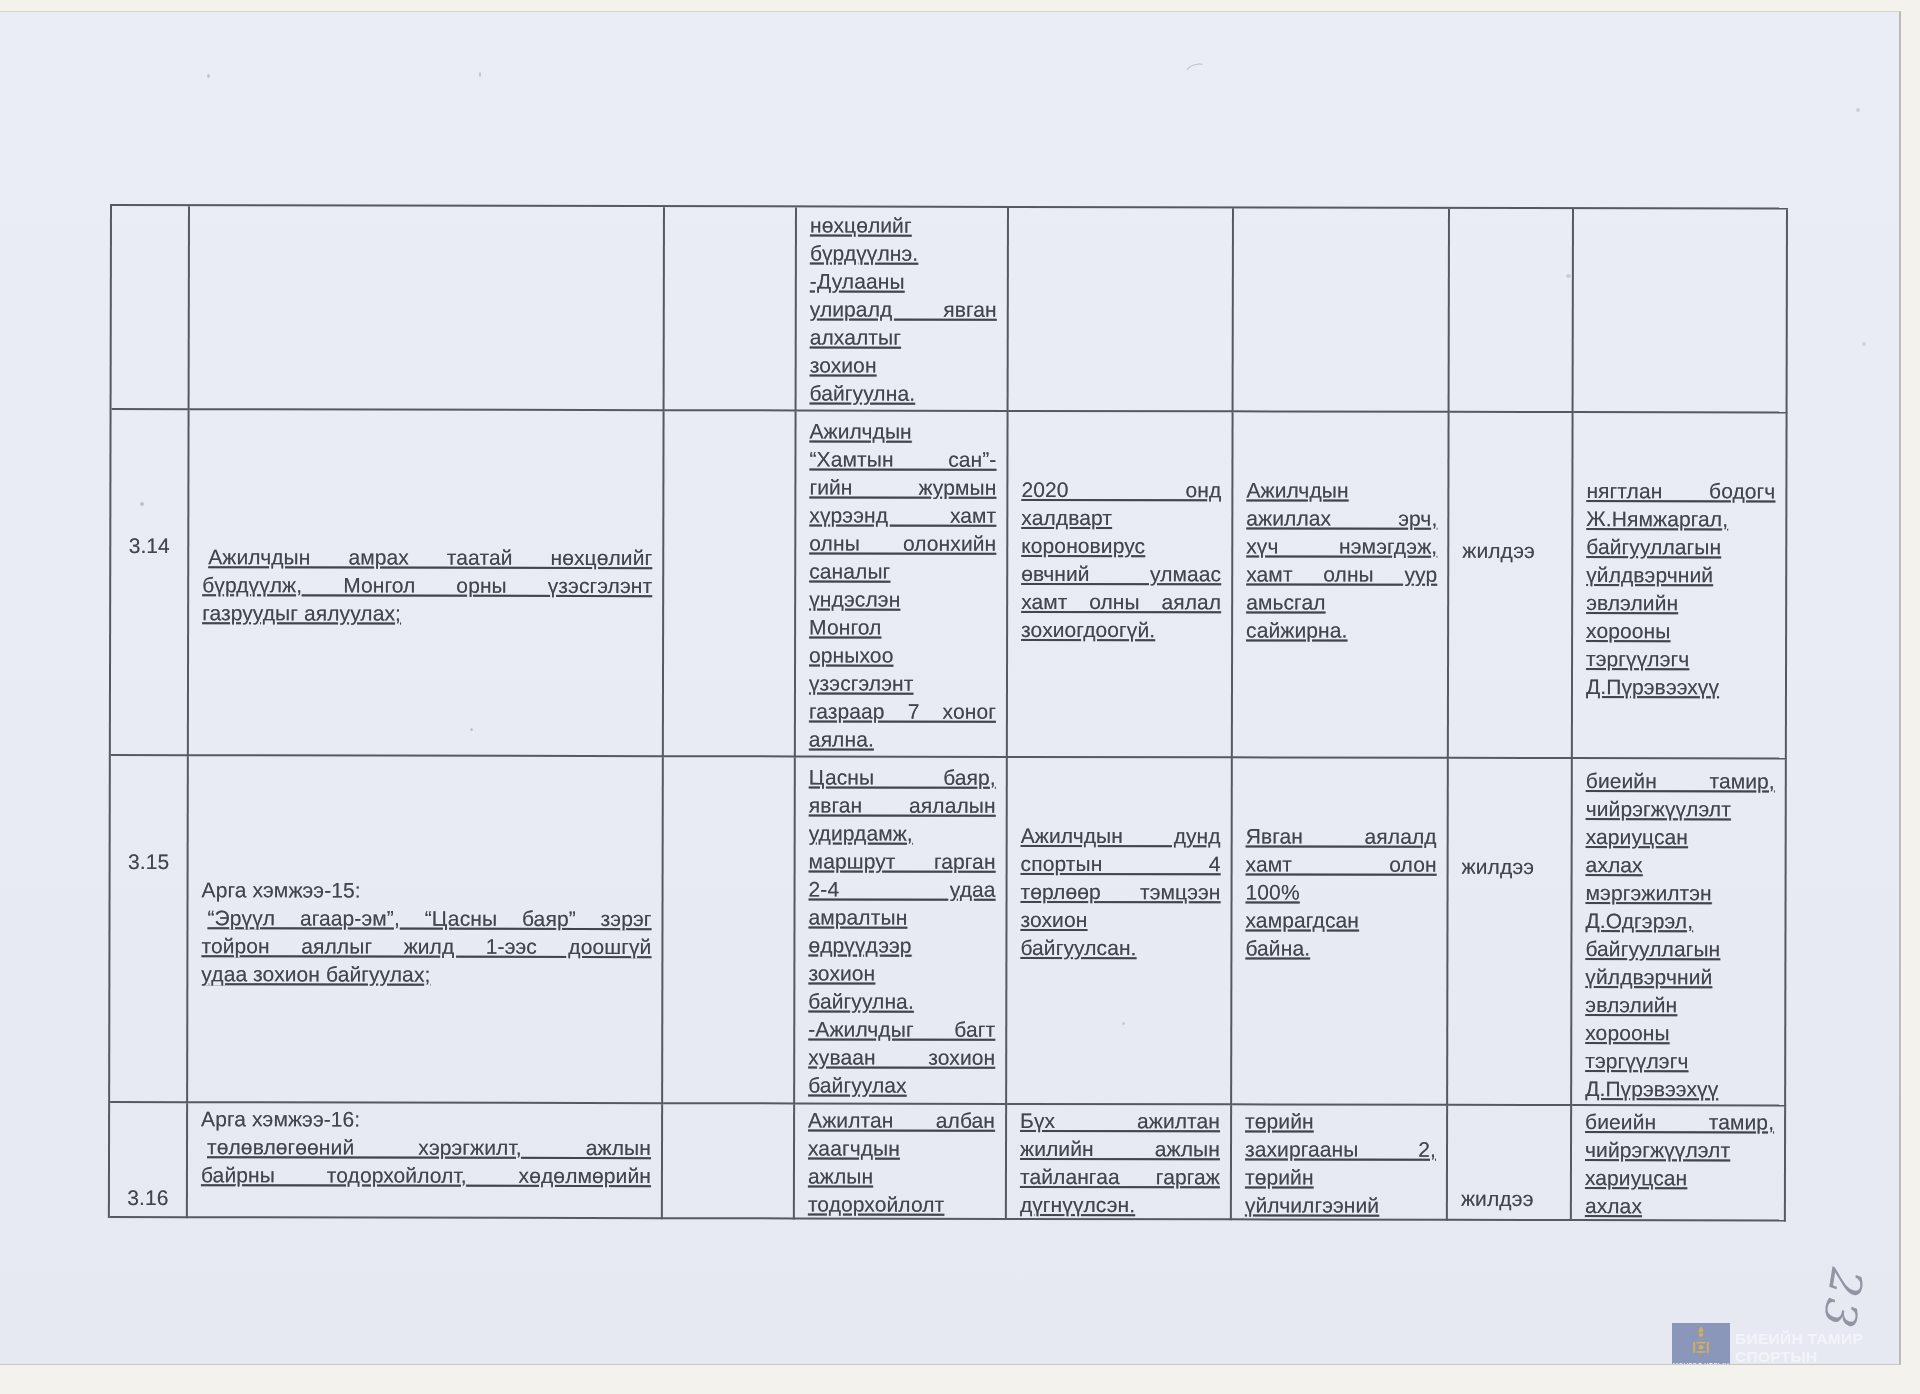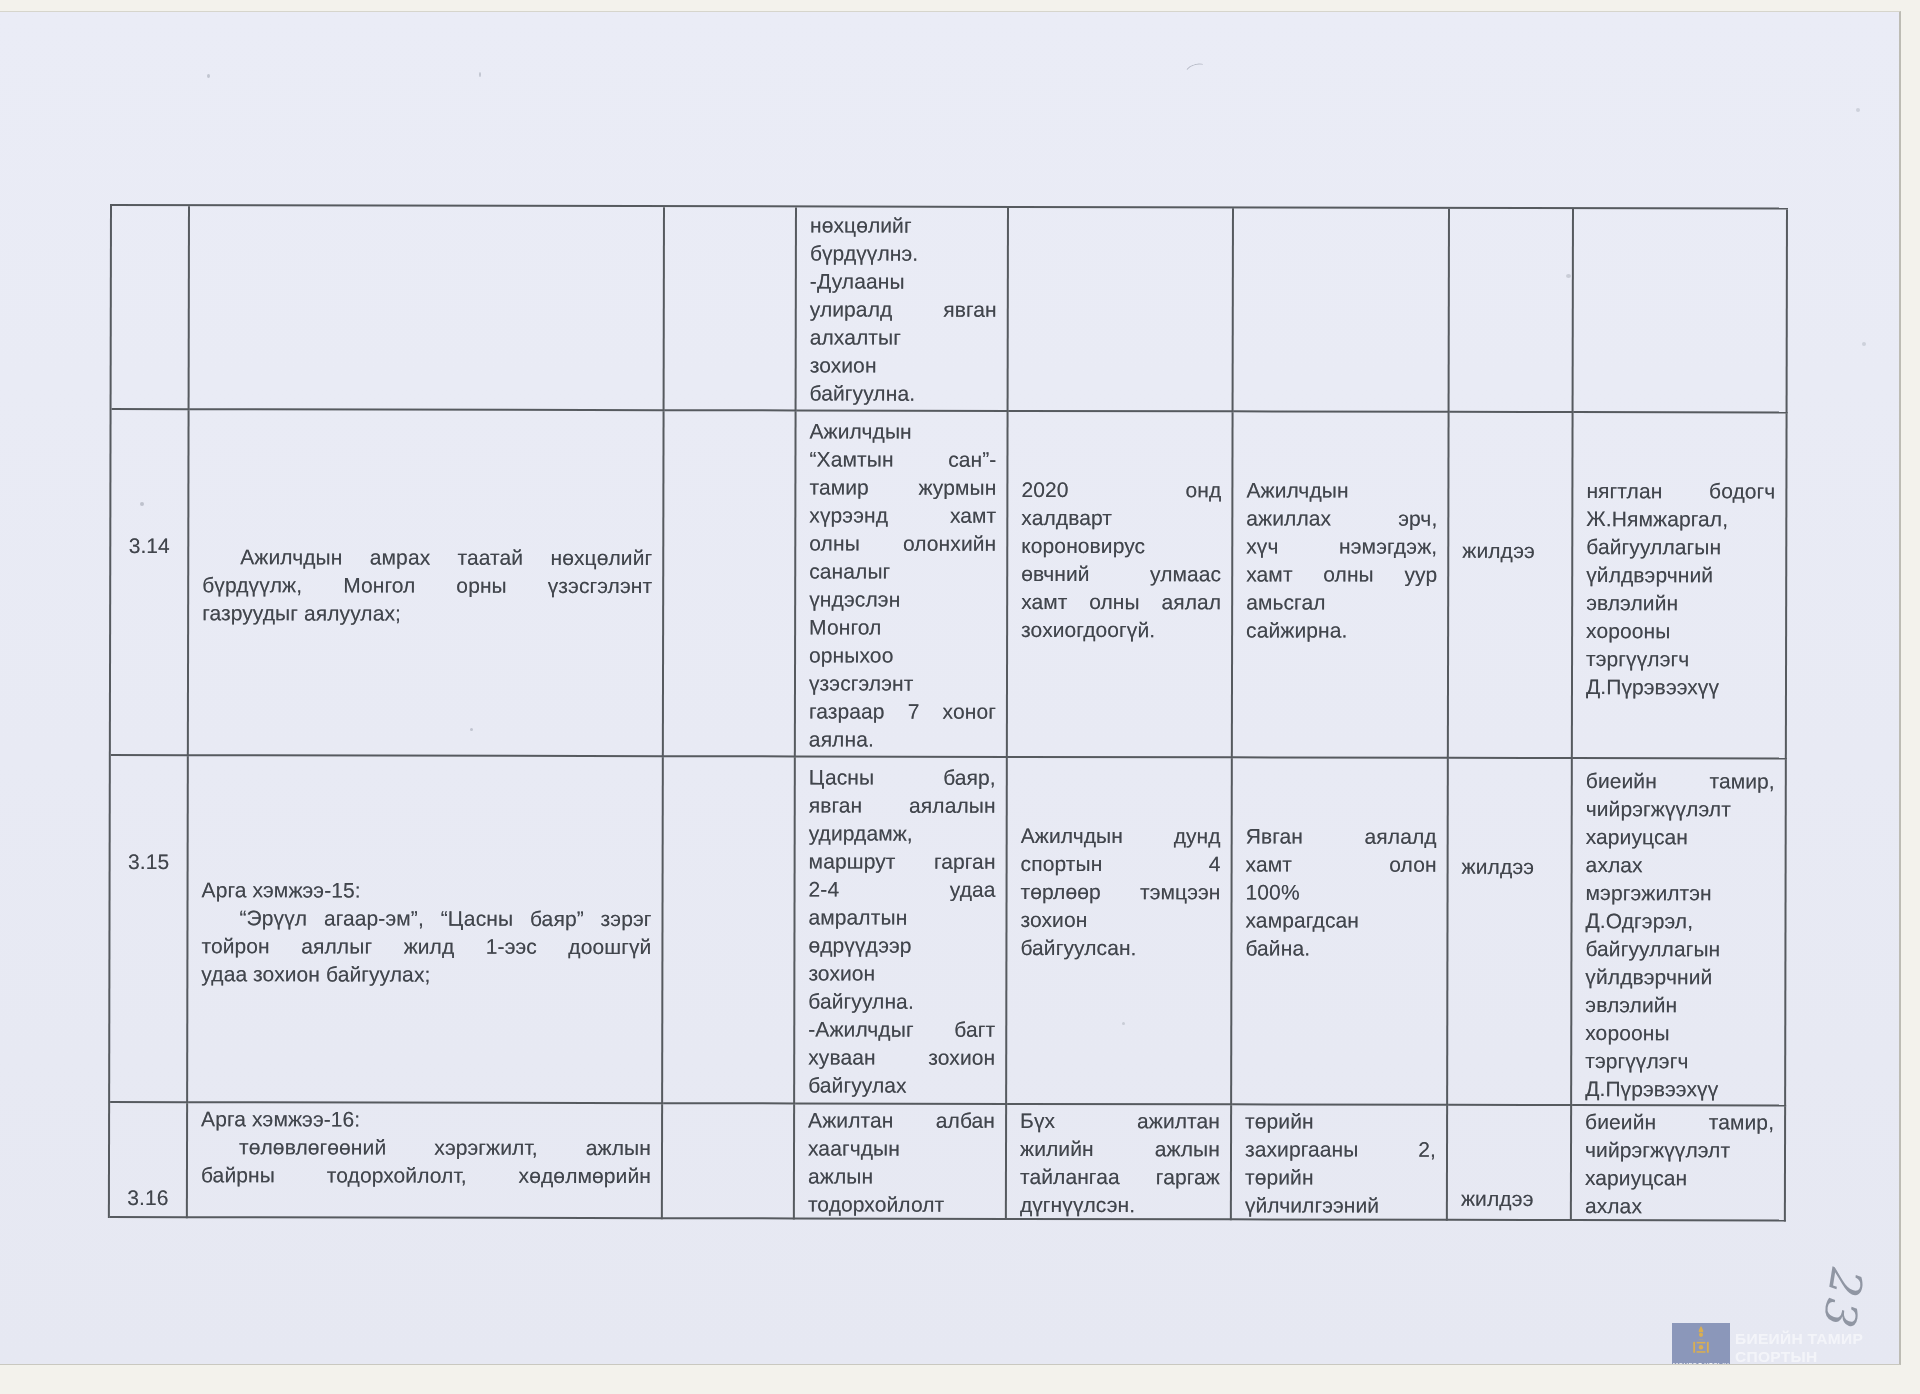--- a/index.html
+++ b/index.html
@@ -38,25 +38,25 @@
     overflow:hidden;
     font-size:21px;line-height:28px;letter-spacing:0.1px;
     text-shadow:0 0 0.5px rgba(65,69,76,.55);
   }
   .cell-num{padding:0;align-items:center;text-align:center;}
   .vt{justify-content:flex-start}.vc{justify-content:center}.vb{justify-content:flex-end}
   .pt2{padding-top:2px}.pt4{padding-top:4px}.pt6{padding-top:6px}.pt8{padding-top:8px}
   .pt64{padding-top:64px}.pt92{padding-top:92px}.pt94{padding-top:94px}
   .pt122{padding-top:122px}.pt124{padding-top:124px}
   .pb4{padding-bottom:4px}.pb6{padding-bottom:6px}
-  .lines{width:100%;}
+  .lines{width:100%;text-decoration:underline;}
   .lines .ln{text-align:justify;text-align-last:justify;}
   .lines .ln:last-child{text-align-last:left;}
   .lines.justify-all .ln:last-child{text-align-last:justify;}
-  .lines.indent-first .ln:first-child{text-indent:6px;margin-left:32px;}
+  .lines.indent-first .ln:first-child{text-indent:6px;}
   .measure-title{text-align:left;}
   
   .logo-badge{
     position:absolute;left:1672px;top:1311px;width:58px;height:57px;
     background:#8b97ba;display:flex;flex-direction:column;align-items:center;
     justify-content:flex-start;padding-top:3px;box-sizing:border-box;
   }
   .logo-caption{
     margin-top:2px;font-size:6.5px;line-height:7.5px;font-weight:bold;
     color:#f2f4f9;text-align:center;letter-spacing:0.2px;white-space:nowrap;
@@ -118,21 +118,21 @@
           <div class="ln">Ажилчдын амрах таатай нөхцөлийг</div>
           <div class="ln">бүрдүүлж, Монгол орны үзэсгэлэнт</div>
           <div class="ln">газруудыг аялуулах;</div>
         </div>
     </div>
     <div class="cell"></div>
     <div class="cell vt pt6">
       <div class="lines">
           <div class="ln">Ажилчдын</div>
           <div class="ln">“Хамтын сан”-</div>
-          <div class="ln">тамир журмын</div>
+          <div class="ln">гийн журмын</div>
           <div class="ln">хүрээнд хамт</div>
           <div class="ln">олны олонхийн</div>
           <div class="ln">саналыг</div>
           <div class="ln">үндэслэн</div>
           <div class="ln">Монгол</div>
           <div class="ln">орныхоо</div>
           <div class="ln">үзэсгэлэнт</div>
           <div class="ln">газраар 7 хоног</div>
           <div class="ln">аялна.</div>
         </div>

